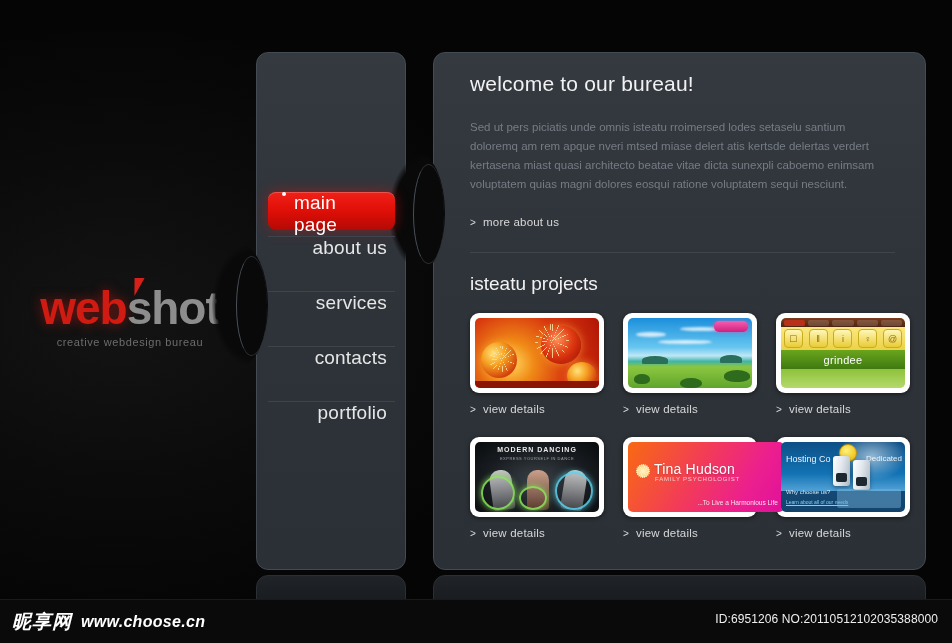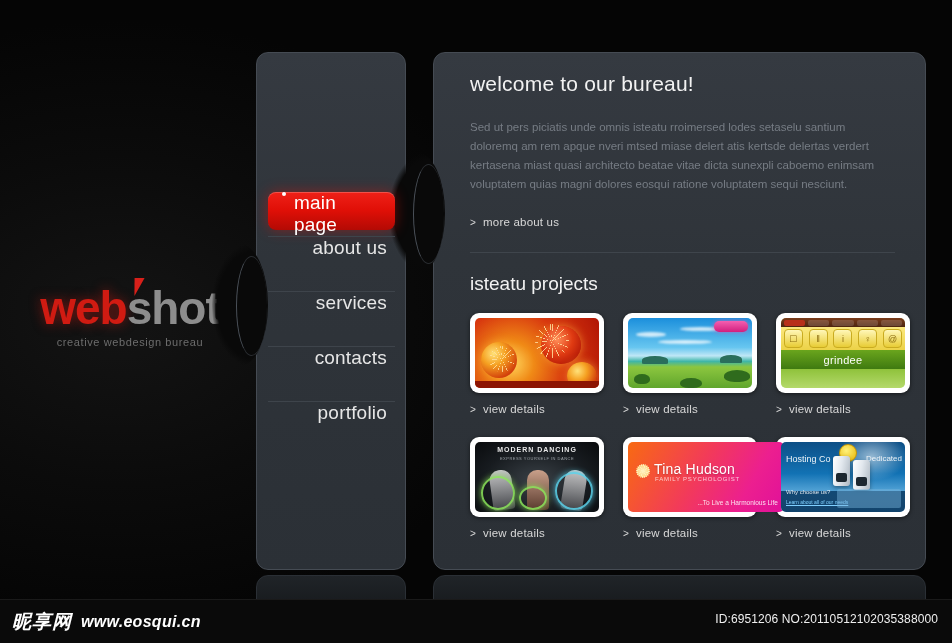--- a/index.html
+++ b/index.html
@@ -662,18 +662,18 @@
           <span>view details</span>
         </a>
       </div>
 
     </div>
   </div>
 
   <div id="bottom-bar">
     <div id="watermark">
       <span id="watermark-cn">昵享网</span>
-      <span id="watermark-url">www.eosqui.cn</span>
+      <span id="watermark-url">www.choose.cn</span>
     </div>
     <div id="id-label">ID:6951206 NO:20110512102035388000</div>
   </div>
 
 </div>
 
 </body></html>

